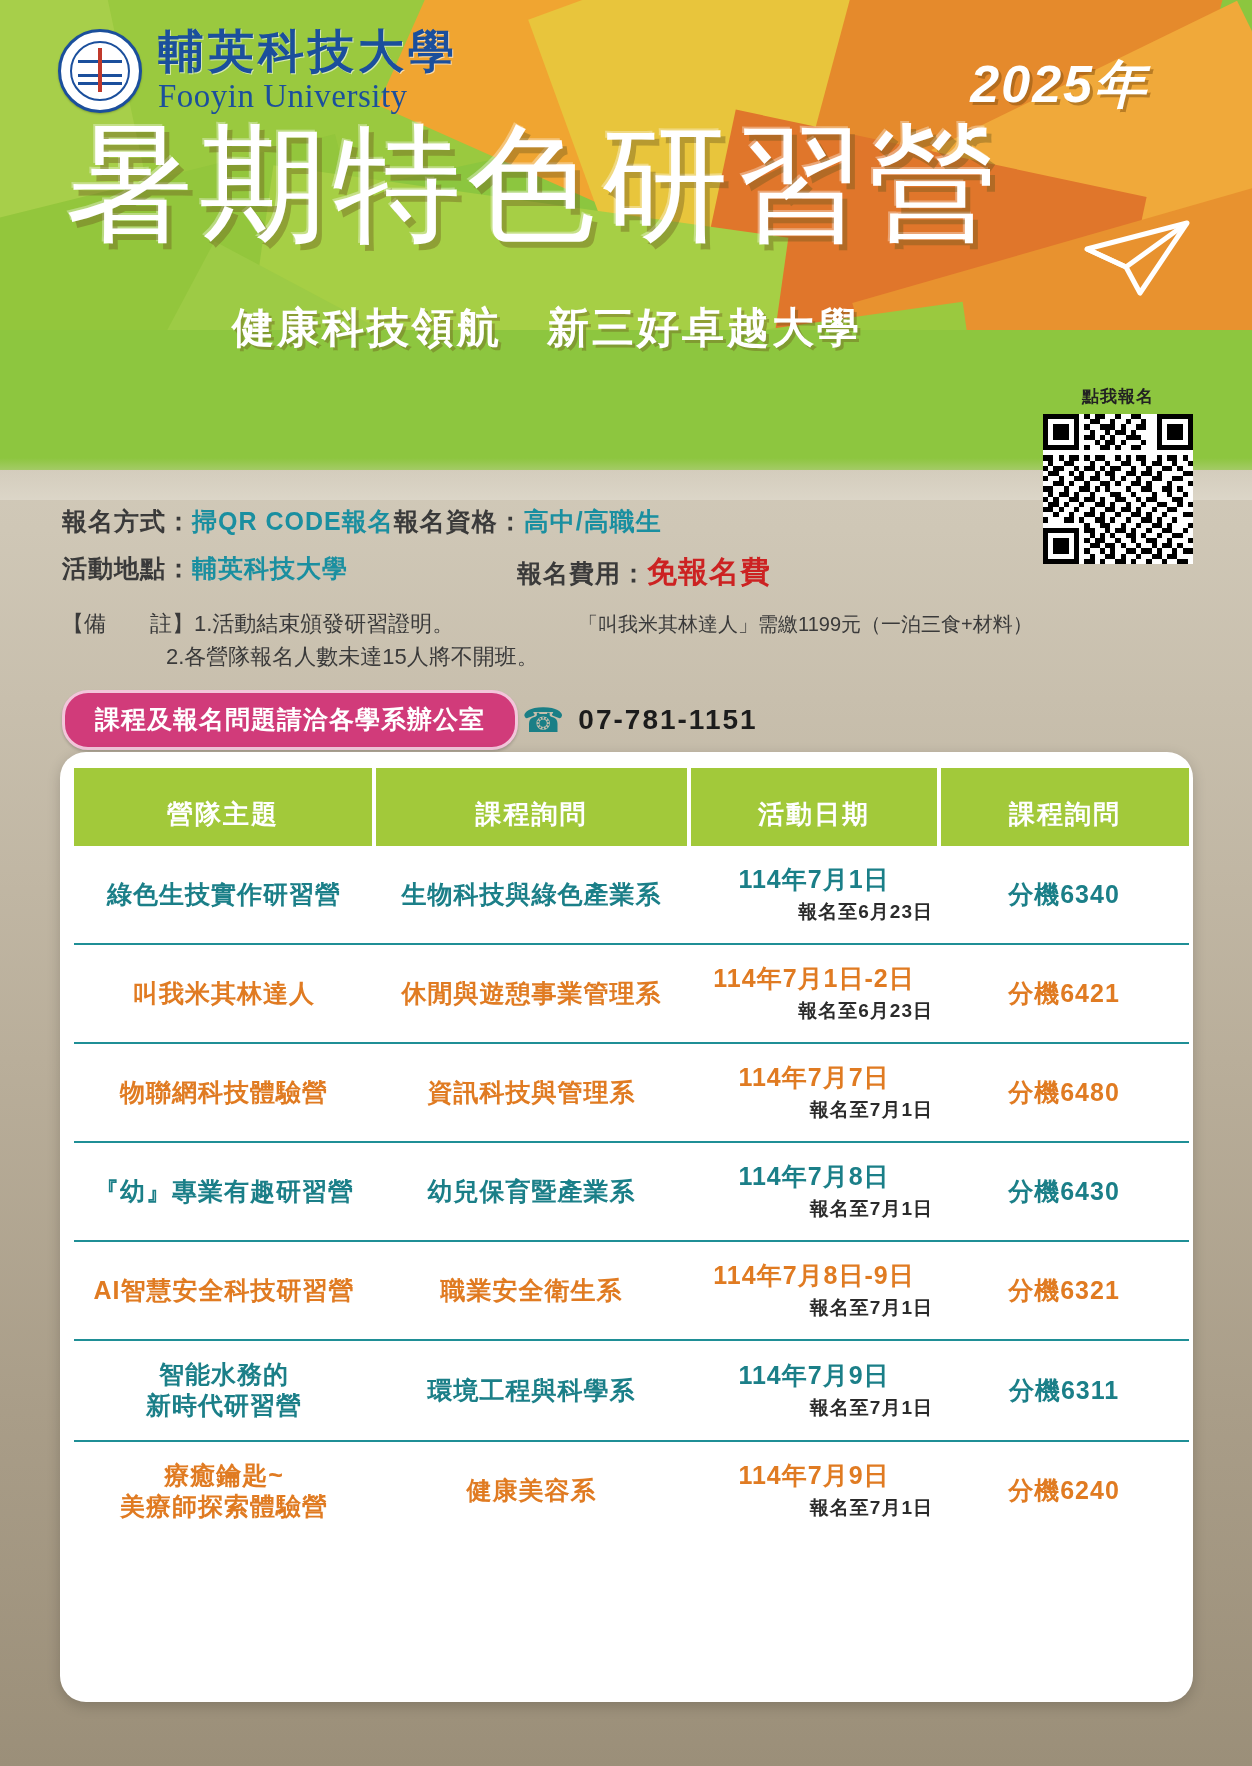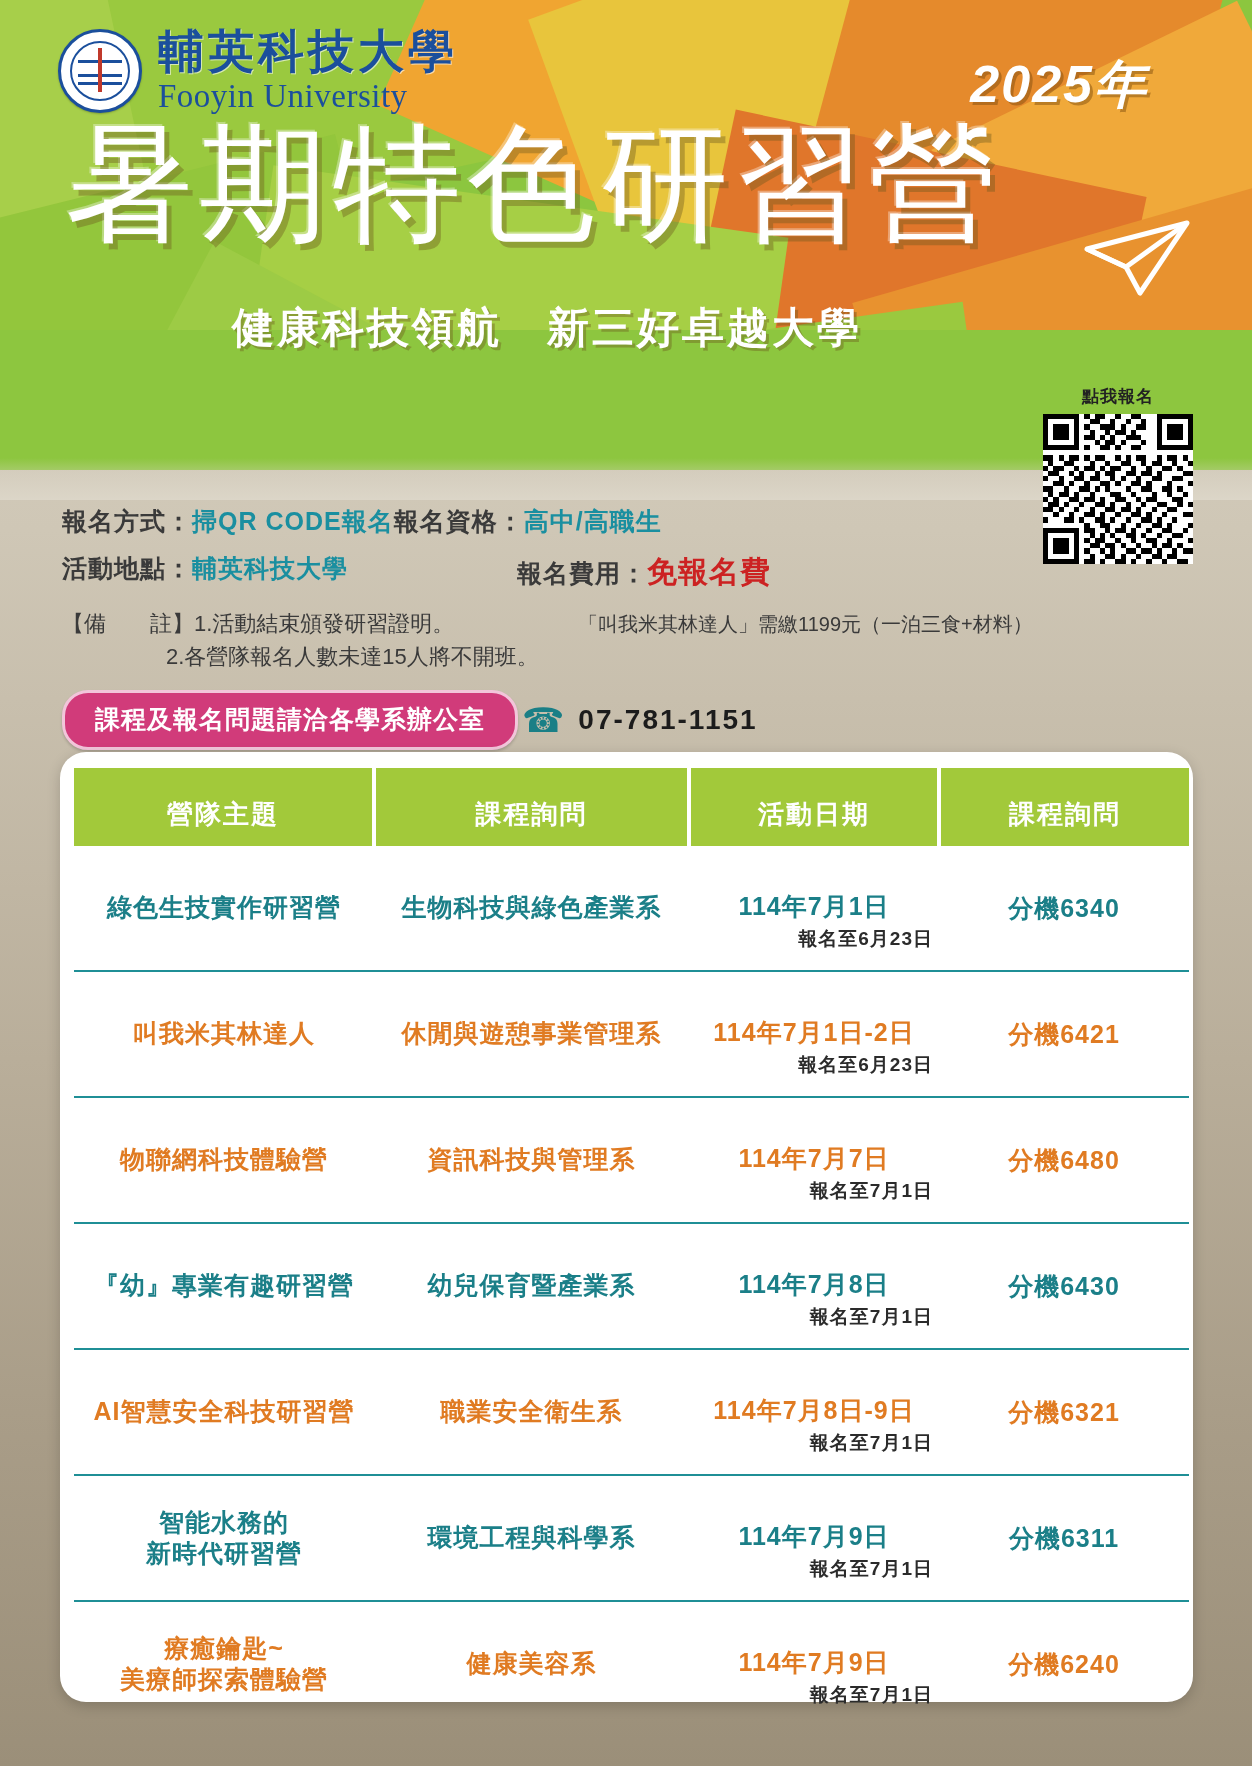--- a/index.html
+++ b/index.html
@@ -272,21 +272,20 @@
     font-size: 25px;
     font-weight: bold;
     letter-spacing: 1px;
     line-height: 1.25;
   }
   .date-main {
     font-size: 25px;
     font-weight: bold;
     letter-spacing: 1px;
     line-height: 1.2;
-    margin-top: 27px;
   }
   .date-sub {
     font-size: 19px;
     font-weight: bold;
     color: #2b2b2b;
     margin-top: 5px;
     letter-spacing: 1px;
     text-align: right;
   }
   .ext-txt {

